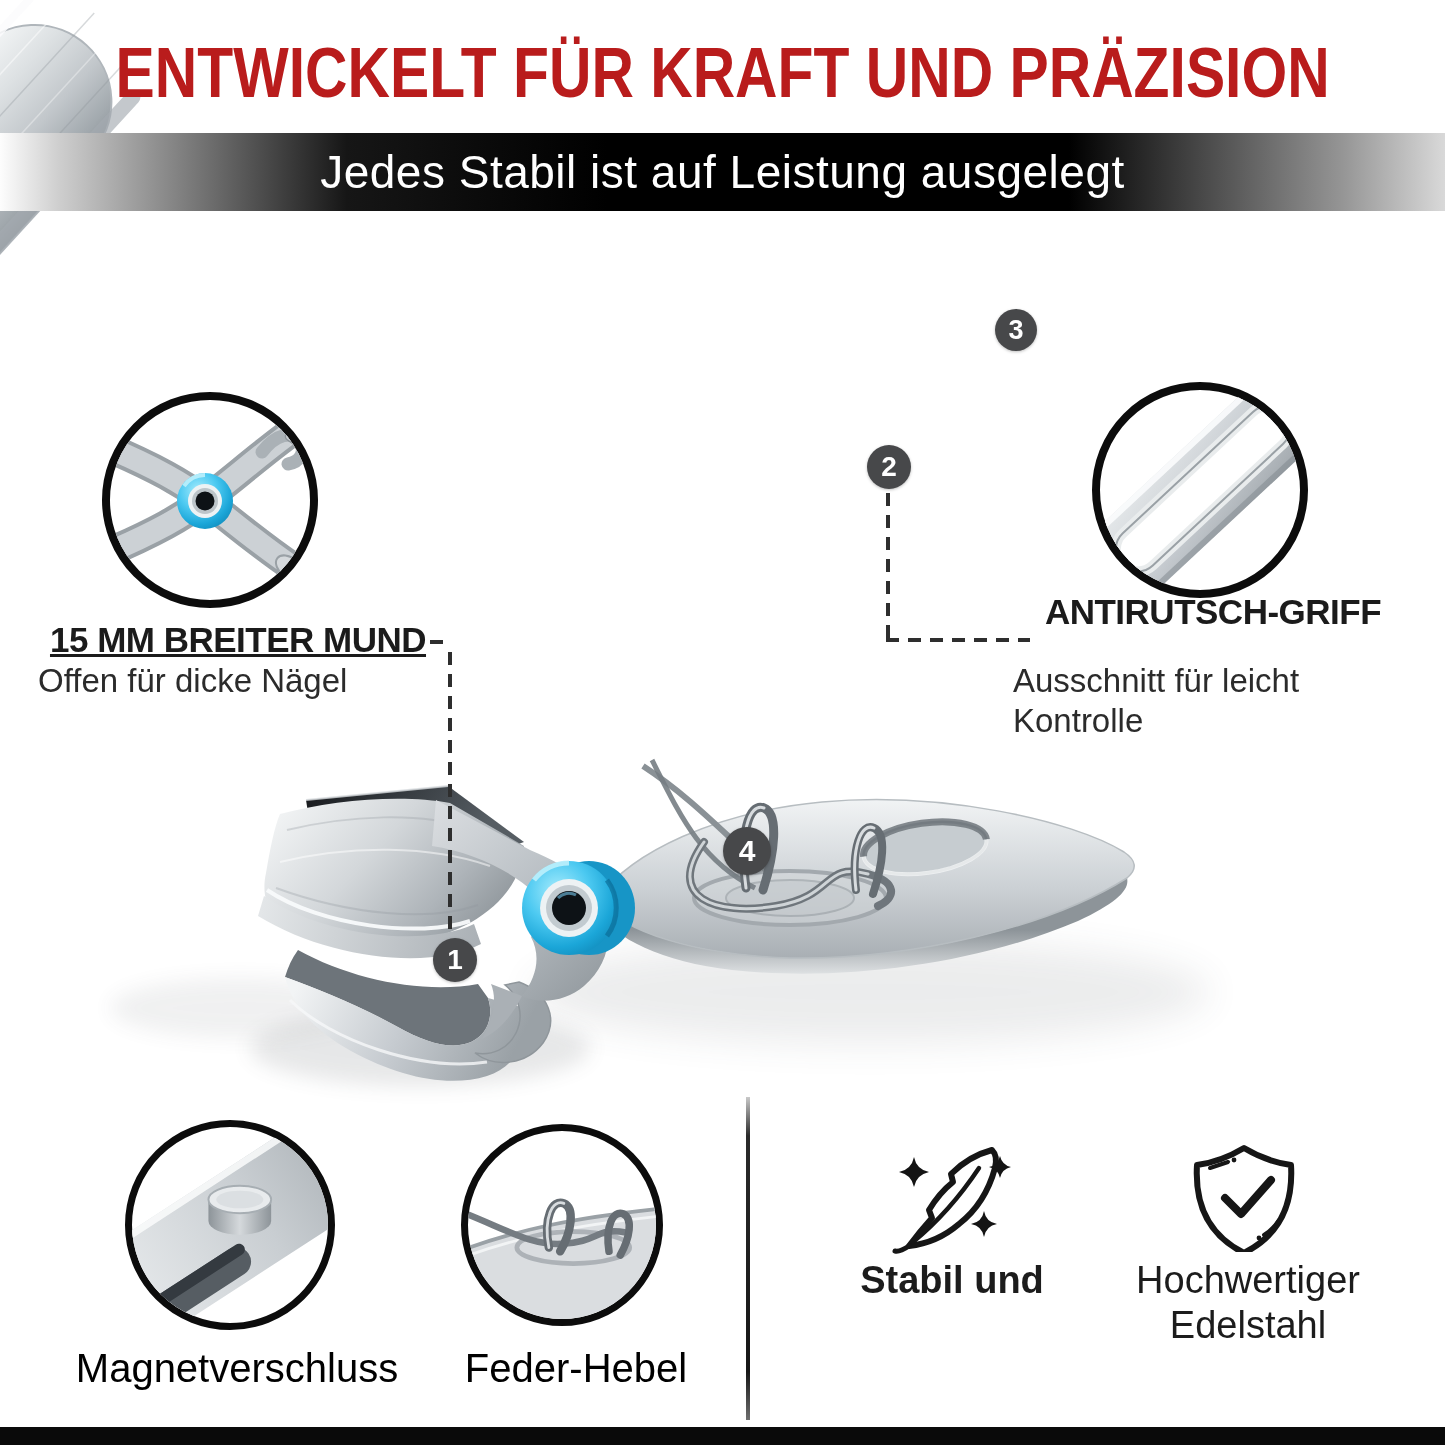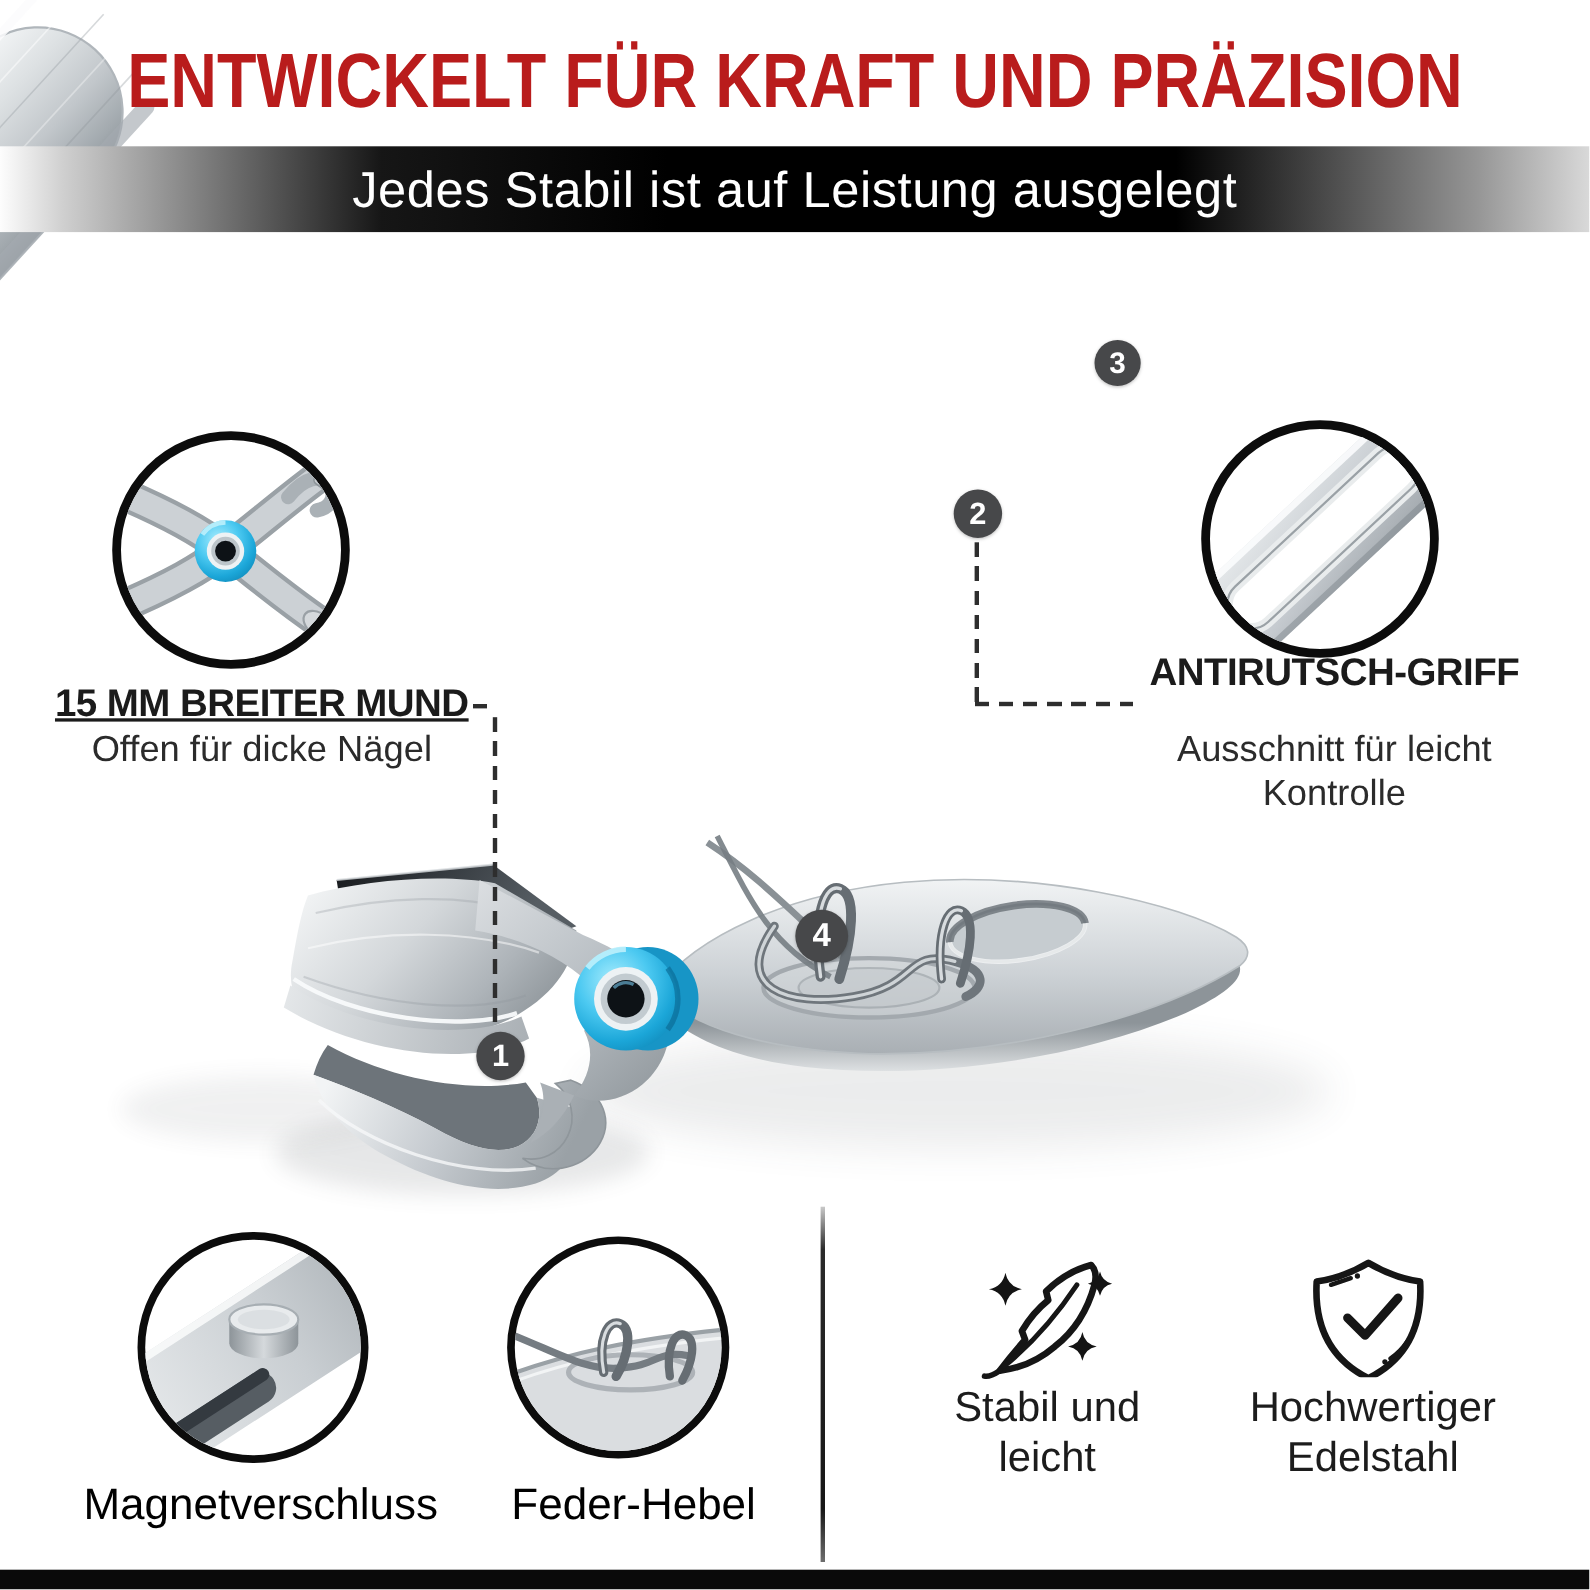--- a/index.html
+++ b/index.html
@@ -25,21 +25,21 @@
   }
   
   .inset{
     border-radius:50%;background:#fff;box-sizing:border-box;overflow:hidden;z-index:4;
   }
   .inset svg{display:block;width:100%;height:100%;}
   .b8{border:8px solid #0c0c0c;}
   .b7{border:7px solid #0c0c0c;}
   
   .co-head{font-size:35px;font-weight:700;color:#1b1b1b;text-align:center;letter-spacing:-.5px;white-space:nowrap;z-index:6;}
-  .co-body{font-size:33px;font-weight:400;color:#2b2b2b;text-align:center;white-space:nowrap;z-index:6;}
+  .co-body{font-size:33px;font-weight:400;color:#2b2b2b;text-align:left;white-space:nowrap;z-index:6;}
   
   .dash-v{width:4px;background:repeating-linear-gradient(180deg,#2e2e2e 0 13px,rgba(0,0,0,0) 13px 22px);z-index:5;}
   .dash-h{height:4px;background:repeating-linear-gradient(90deg,#2e2e2e 0 13px,rgba(0,0,0,0) 13px 22px);z-index:5;}
   .badge{
     background:#47484a;border-radius:50%;color:#ffffff;font-weight:700;
     display:flex;align-items:center;justify-content:center;z-index:5;
     box-shadow:0 1px 3px rgba(0,0,0,.25);
   }
   
   .detail-label{font-size:40px;font-weight:500;color:#000000;text-align:center;white-space:nowrap;z-index:6;}
@@ -295,23 +295,22 @@
     <path stroke-width="6" d="M 105 18 C 90 22 76 30 64 42 L 66 50 C 56 58 48 68 42 78 L 45 86 C 36 96 28 106 22 114 C 40 112 58 104 72 92 C 90 78 102 58 108 36 C 110 28 109 22 105 18 Z"></path>
     <path stroke-width="4.5" d="M 26 110 C 48 92 72 66 92 36"></path>
     <path stroke-width="5" d="M 22 114 C 16 118 12 120 8 119"></path>
   </g>
   <g fill="#141414">
     <path d="M 27 25 Q 29.5 37.5 42 40 Q 29.5 42.5 27 55 Q 24.5 42.5 12 40 Q 24.5 37.5 27 25 Z"></path>
     <path d="M 113 24 Q 115 33 124 35 Q 115 37 113 46 Q 111 37 102 35 Q 111 33 113 24 Z"></path>
     <path d="M 97 79 Q 99 90 110 92 Q 99 94 97 105 Q 95 94 84 92 Q 95 90 97 79 Z"></path>
   </g>
 </svg>
-<div class="abs benefit-text" style="left:752px;top:1258px;width:400px;">
+<div class="abs benefit-text" style="left:752px;top:1258px;width:400px;font-weight:bold;">
   <div>Stabil und</div>
-  <div>leicht</div>
 </div>
 
 <svg class="abs" style="left:1188px;top:1140px;width:112px;height:112px;z-index:6;" viewBox="0 0 112 112">
   <g stroke="#161616" fill="none" stroke-linecap="round" stroke-linejoin="round">
     <path stroke-width="6" d="M 56 8 C 71 17 88 23 103 25 C 105 58 96 93 56 113 C 16 93 7 58 9 25 C 24 23 41 17 56 8 Z"></path>
     <path stroke-width="8" d="M 37 58 L 53 74 L 83 40"></path>
     <path stroke-width="4" d="M 22 28 C 28 26 34 24 40 22"></path>
     <circle cx="46" cy="20" r="2.4" fill="#161616" stroke="none"></circle>
     <path stroke-width="4" d="M 76 95 C 82 91 87 86 91 80"></path>
     <circle cx="71" cy="98" r="2.4" fill="#161616" stroke="none"></circle>

